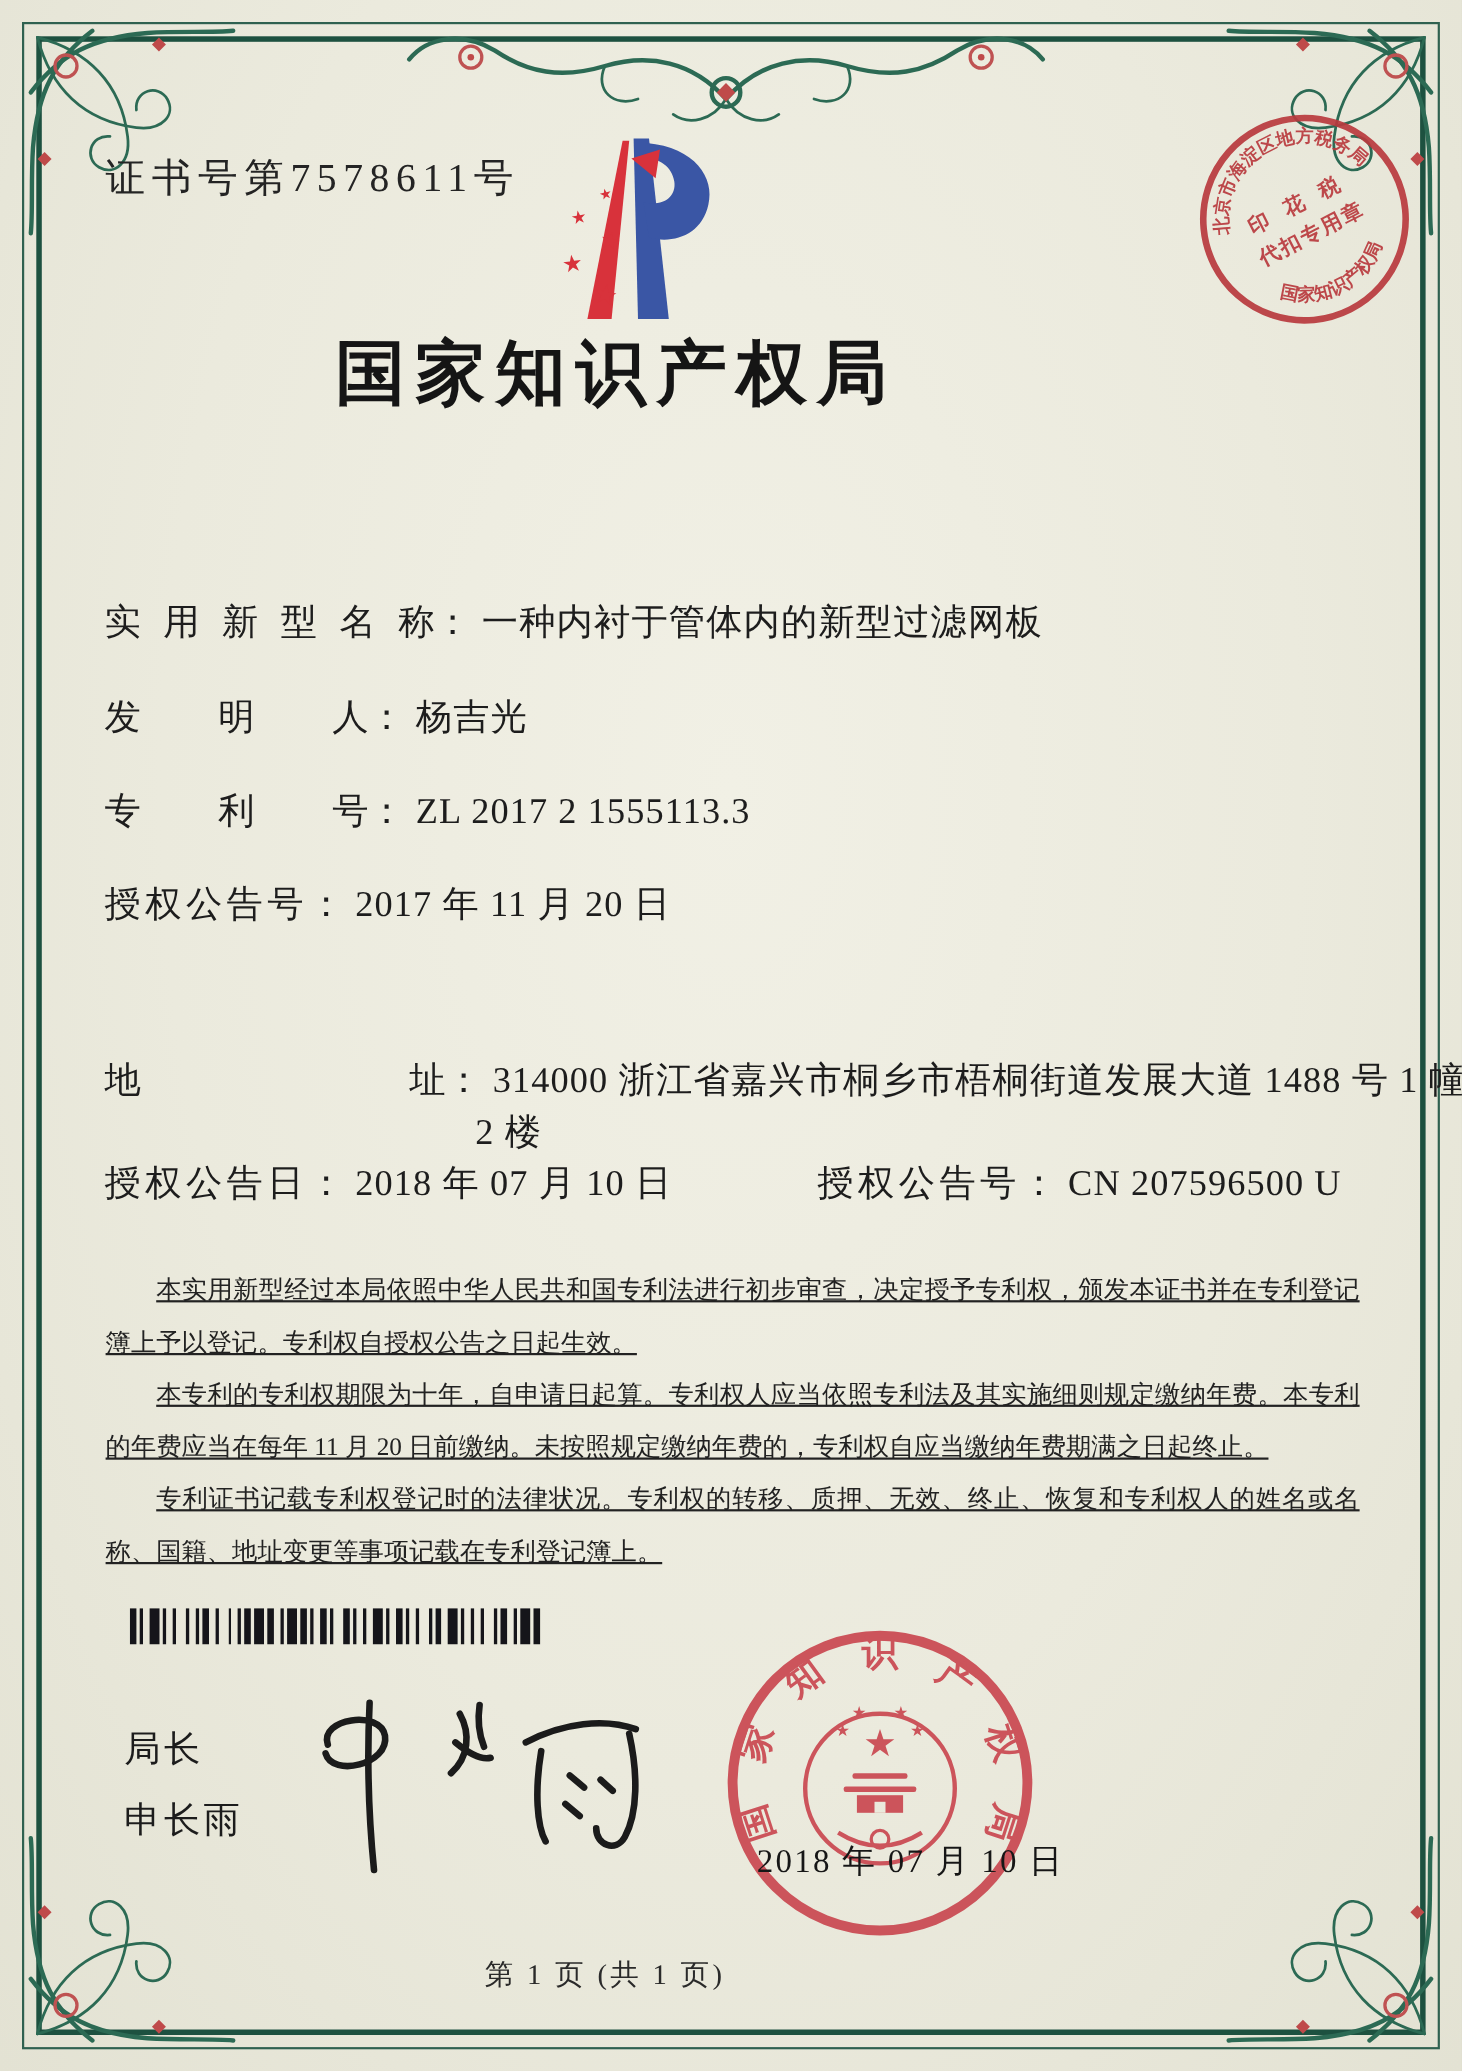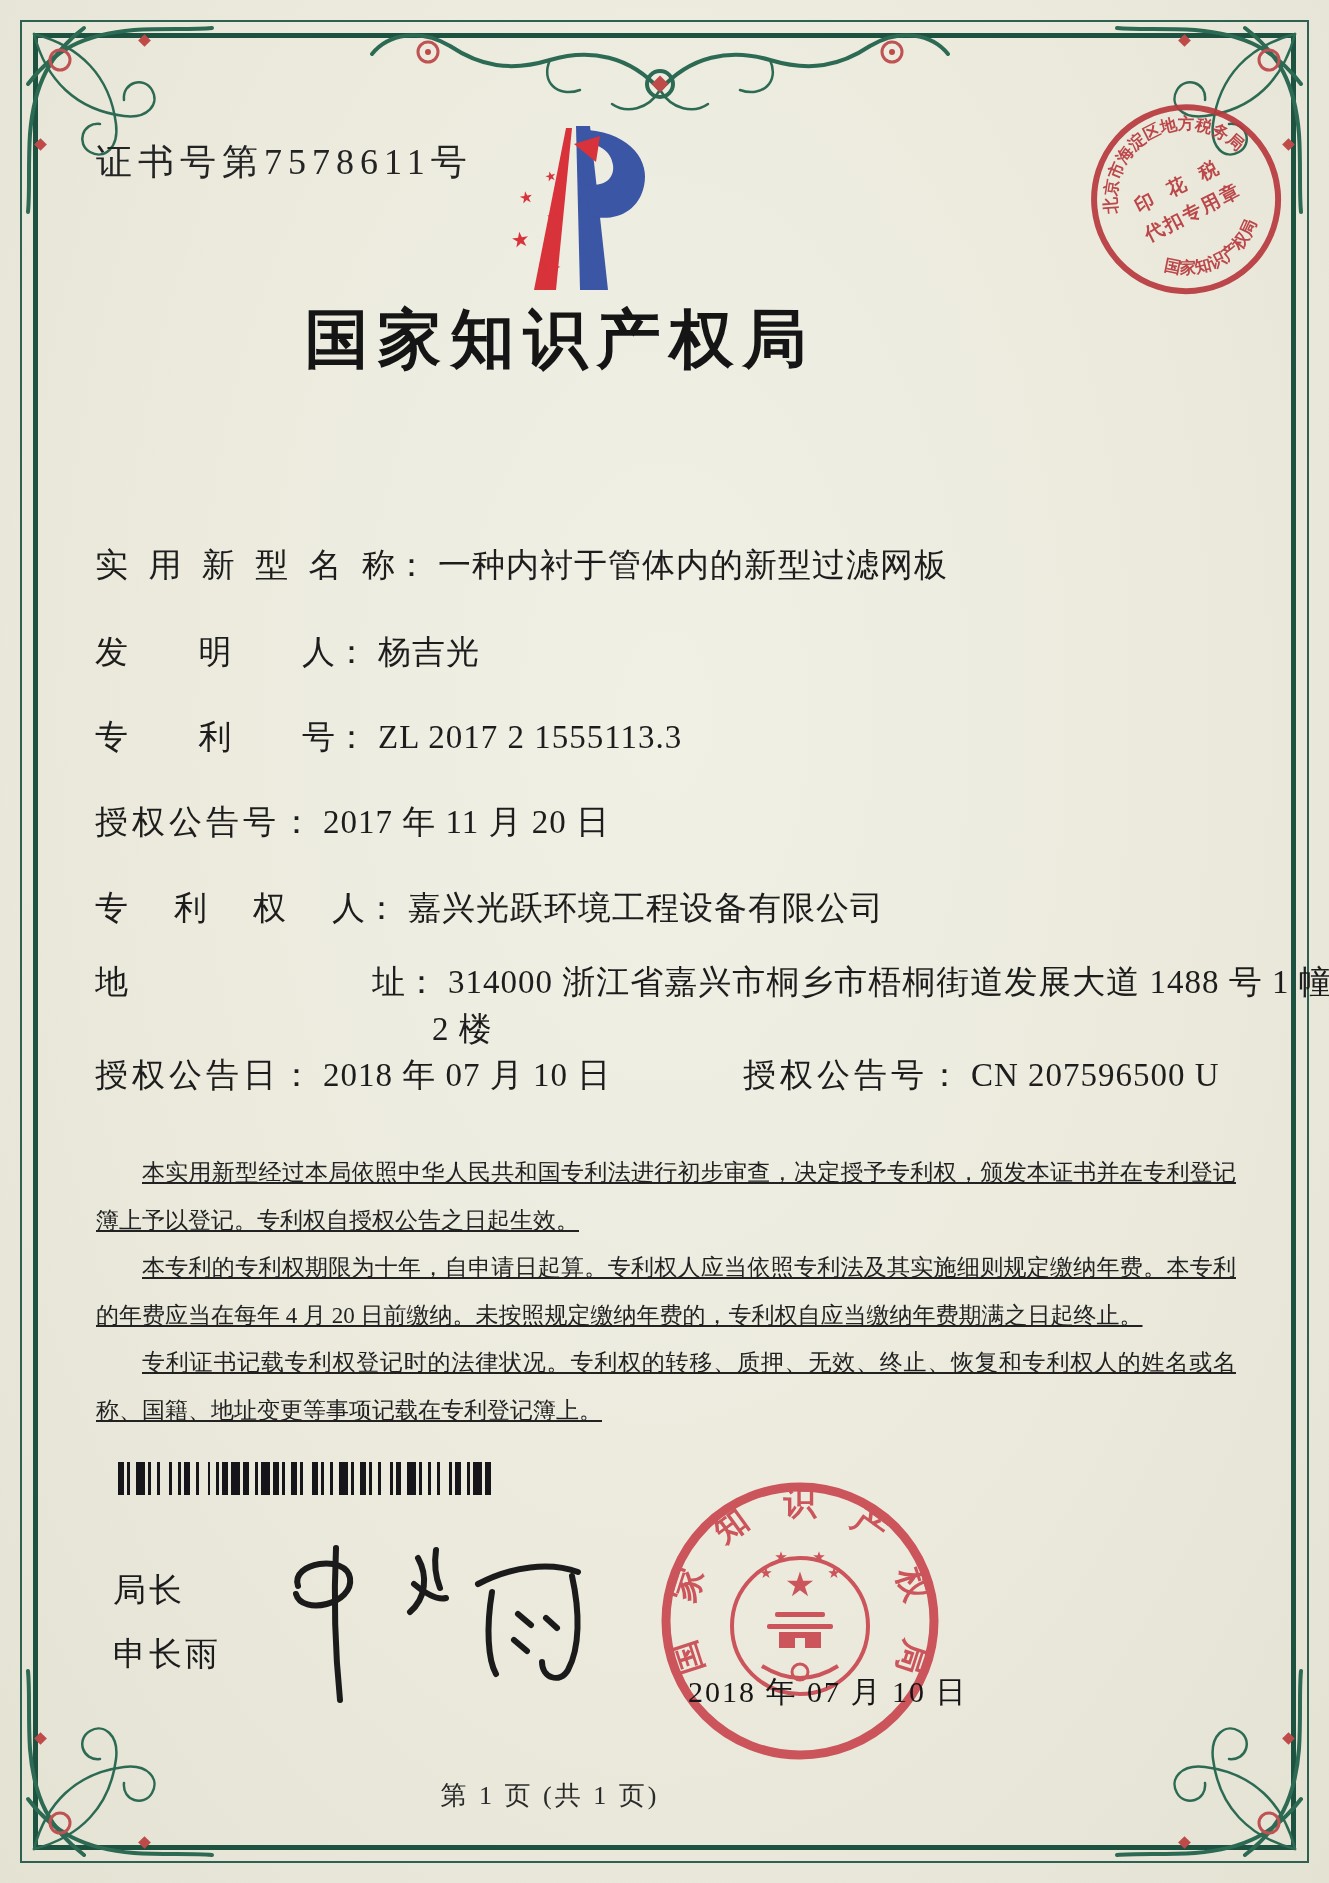--- a/index.html
+++ b/index.html
@@ -129,39 +129,36 @@
   </div>
   <div class="row" style="top:543px">
     <span class="lab w300">实用新型名称</span><span class="colon">：</span><span class="val">一种内衬于管体内的新型过滤网板</span>
   </div>
   <div class="row" style="top:715px">
     <span class="lab w240">专利号</span><span class="colon">：</span><span class="val">ZL 2017 2 1555113.3</span>
   </div>
   <div class="row" style="top:800px">
     <span class="lab-plain">授权公告号</span><span class="colon">：</span><span class="val">2017 年 11 月 20 日</span>
   </div>
-  <div class="row" style="top:886px">
-    <span class="lab w270">专利权人</span><span class="colon">：</span><span class="val">嘉兴光跃环境工程设备有限公司</span>
-  </div>
   <div class="row" style="top:960px">
     <span class="lab w310">地址</span><span class="colon">：</span><span class="val">314000  浙江省嘉兴市桐乡市梧桐街道发展大道 1488 号 1 幢</span>
   </div>
   <div class="row" style="top:1007px;left:432px">
     <span class="val">2 楼</span>
   </div>
   <div class="row" style="top:1053px">
     <span class="lab-plain">授权公告日</span><span class="colon">：</span><span class="val">2018 年 07 月 10 日</span>
   </div>
   <div class="row" style="top:1053px;left:743px">
     <span class="lab-plain">授权公告号</span><span class="colon">：</span><span class="val">CN 207596500 U</span>
   </div>
 
   <div class="body-text">
     <p>本实用新型经过本局依照中华人民共和国专利法进行初步审查，决定授予专利权，颁发本证书并在专利登记簿上予以登记。专利权自授权公告之日起生效。</p>
-    <p>本专利的专利权期限为十年，自申请日起算。专利权人应当依照专利法及其实施细则规定缴纳年费。本专利的年费应当在每年 4 月 20 日前缴纳。未按照规定缴纳年费的，专利权自应当缴纳年费期满之日起终止。</p>
+    <p>本专利的专利权期限为十年，自申请日起算。专利权人应当依照专利法及其实施细则规定缴纳年费。本专利的年费应当在每年 11 月 20 日前缴纳。未按照规定缴纳年费的，专利权自应当缴纳年费期满之日起终止。</p>
     <p>专利证书记载专利权登记时的法律状况。专利权的转移、质押、无效、终止、恢复和专利权人的姓名或名称、国籍、地址变更等事项记载在专利登记簿上。</p>
   </div>
 
   <div class="barcode">
       <div style="position: absolute; top: 0px; height: 100%; background: rgb(21, 21, 26); left: 0px; width: 5.96825px;"></div>
       <div style="position: absolute; top: 0px; height: 100%; background: rgb(21, 21, 26); left: 8.95238px; width: 2.98413px;"></div>
       <div style="position: absolute; top: 0px; height: 100%; background: rgb(21, 21, 26); left: 17.9048px; width: 8.95238px;"></div>
       <div style="position: absolute; top: 0px; height: 100%; background: rgb(21, 21, 26); left: 29.8413px; width: 2.98413px;"></div>
       <div style="position: absolute; top: 0px; height: 100%; background: rgb(21, 21, 26); left: 38.7937px; width: 2.98413px;"></div>
       <div style="position: absolute; top: 0px; height: 100%; background: rgb(21, 21, 26); left: 50.7302px; width: 2.98413px;"></div>

